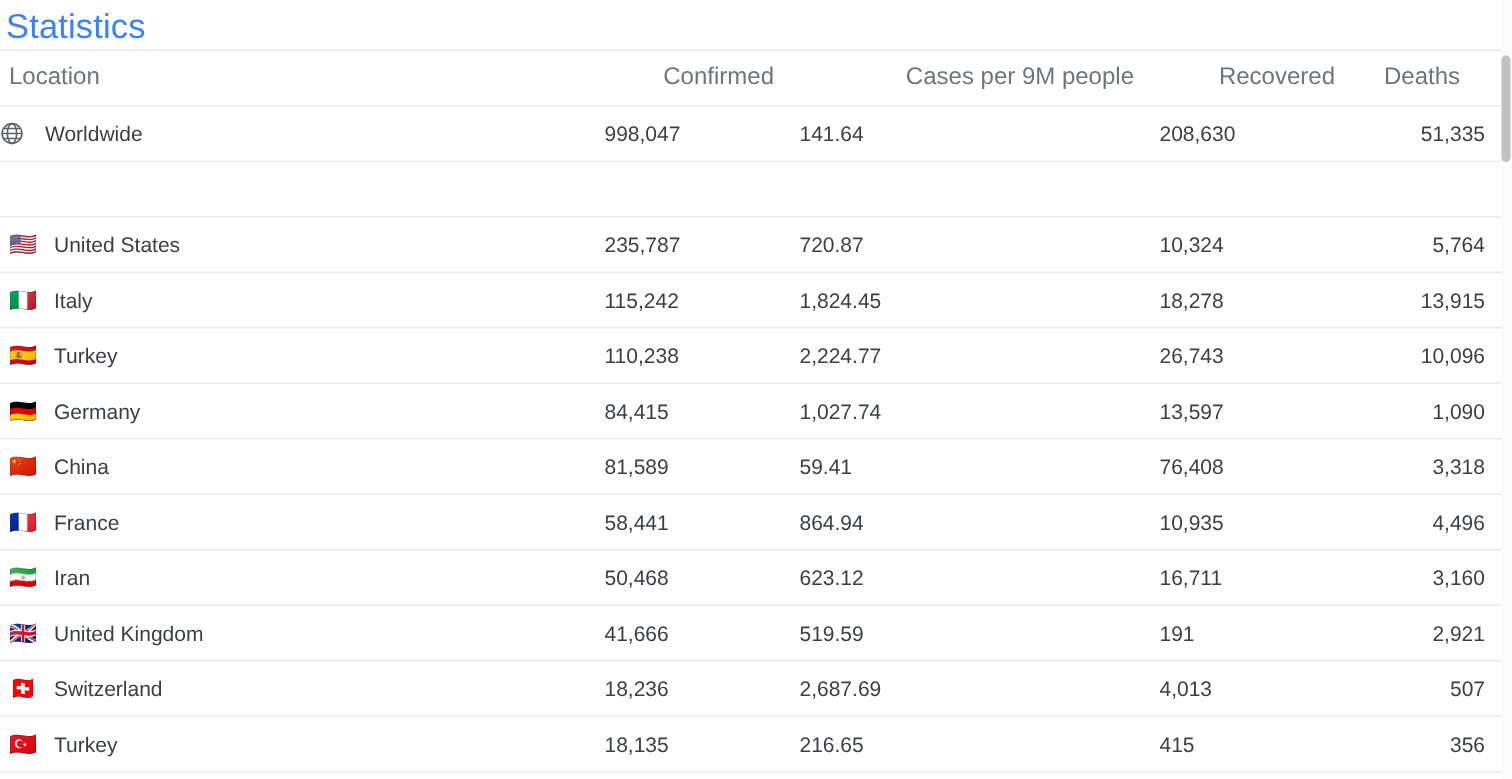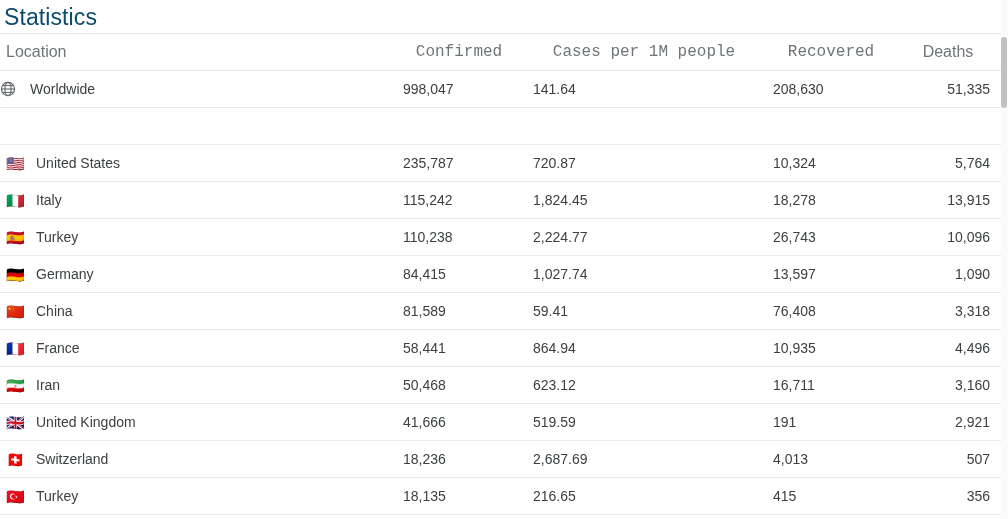--- a/index.html
+++ b/index.html
@@ -21,21 +21,21 @@
     position: relative;
     width: 1008px;
     height: 519px;
     box-sizing: border-box;
   }
 
   
   .page-title {
     font-size: 23px;
     font-weight: 400;
-    color: #0c4a6e;
+    color: #3b82f6;
     letter-spacing: 0.1px;
     padding: 1px 0 0 4px;
     margin: 0;
     height: 33px;
     line-height: 32px;
     box-sizing: border-box;
   }
 
   
   .stats-table {
@@ -56,21 +56,21 @@
     color: #70757a;
     padding: 0 0 0 0;
     height: 37px;
     border-top: 1px solid #e8eaed;
     border-bottom: 1px solid #e8eaed;
     vertical-align: middle;
     box-sizing: border-box;
     white-space: nowrap;
   }
   th.th-location { text-align: left;  padding-left: 6px; }
-  th.th-num      { text-align: center; padding-right: 16px; font-family: Liberation Mono, monospace; }
+  th.th-num      { text-align: right; padding-right: 16px; }
   th.th-deaths   { text-align: center; padding-right: 12px; }
 
   .stats-table td {
     font-size: 14px;
     color: #3c4043;
     height: 37px;
     border-bottom: 1px solid #e8eaed;
     vertical-align: middle;
     box-sizing: border-box;
     white-space: nowrap;
@@ -156,21 +156,21 @@
       <col class="c-location">
       <col class="c-confirmed">
       <col class="c-permil">
       <col class="c-recovered">
       <col class="c-deaths">
     </colgroup>
     <thead>
       <tr>
         <th class="th-location">Location</th>
         <th class="th-num">Confirmed</th>
-        <th class="th-num">Cases per 1M people</th>
+        <th class="th-num">Cases per 9M people</th>
         <th class="th-num">Recovered</th>
         <th class="th-deaths">Deaths</th>
       </tr>
     </thead>
     <tbody>
 
       <tr class="row-worldwide">
         <td class="cell-location">
           <span class="loc-wrap">
             <span class="globe-icon">

